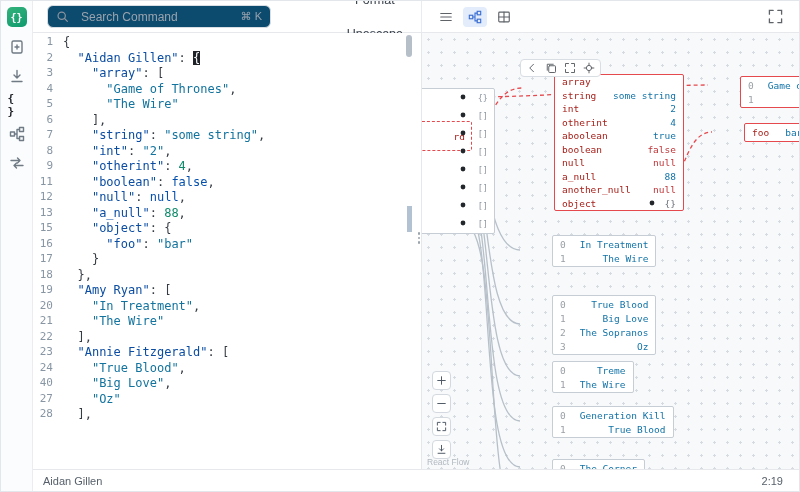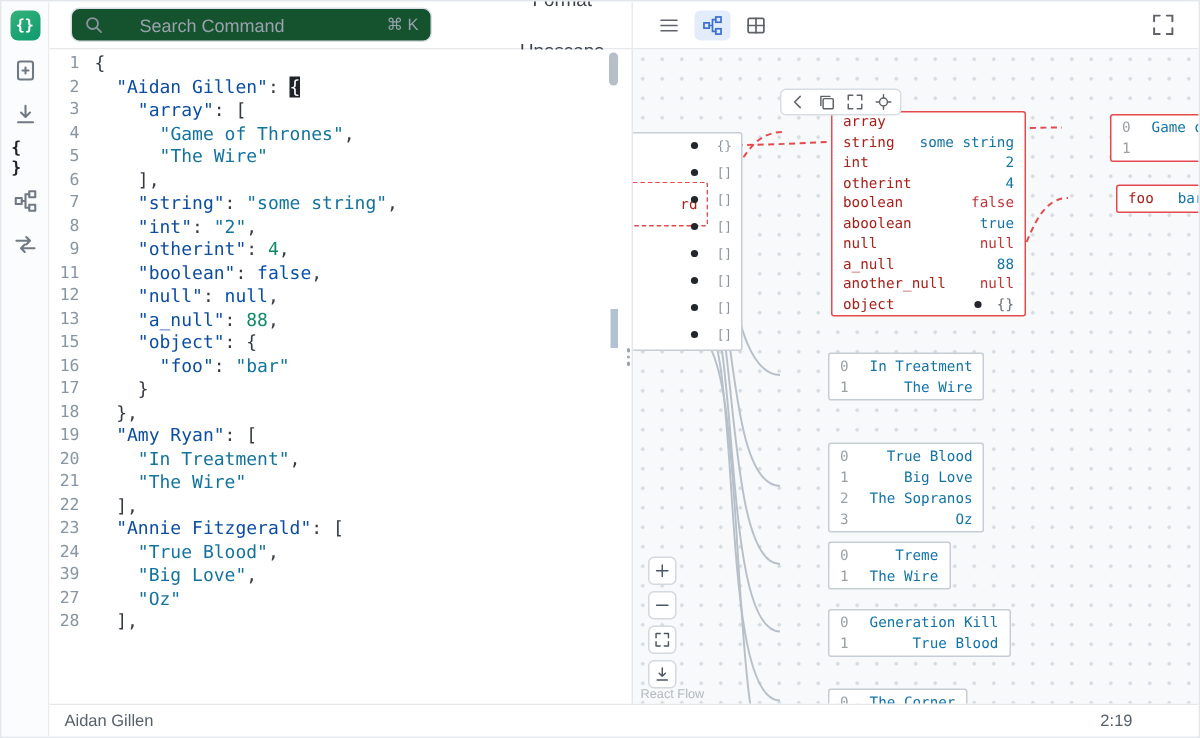--- a/index.html
+++ b/index.html
@@ -11,21 +11,21 @@
   .logo { width:20px; height:20px; border-radius:5px; background:linear-gradient(150deg,#34b27b,#0e9a6e); color:#fff; font:bold 10px "DejaVu Sans Mono",monospace; display:flex; align-items:center; justify-content:center; }
   .rail-btn { width:18px; height:18px; display:flex; align-items:center; justify-content:center; cursor:pointer; }
   .rail-btn svg { stroke:#6f7a85; fill:none; stroke-width:1.4; stroke-linecap:round; stroke-linejoin:round; }
   .rail-btn.active { color:#1f2328; font:bold 11px "DejaVu Sans Mono",monospace; }
 
   #main { flex:1; display:flex; flex-direction:column; min-width:0; }
 
   
   #topbar { height:32px; border-bottom:1px solid #e6e8eb; display:flex; align-items:center; flex:none; background:#fff; }
   .tb-left { width:388px; display:flex; align-items:center; flex:none; }
-  .search { margin-left:14px; width:241px; height:23px; border:1px solid #d9dee4; border-radius:6px; background:#14532d; display:flex; align-items:center; padding:0 8px; gap:24px; }
+  .search { margin-left:14px; width:224px; height:23px; border:1px solid #d9dee4; border-radius:6px; background:#0c4a6e; display:flex; align-items:center; padding:0 8px; gap:12px; }
   .search-ph { color:#9aa3ad; font-size:12px; flex:1; }
   .search-kbd { color:#98a2ad; font-size:11px; }
   .tb-btn { background:none; border:none; font-size:12.5px; color:#39414b; cursor:pointer; font-family:inherit; }
   .tb-group { margin-left:auto; display:flex; gap:20px; padding-right:18px;flex-direction:column; }
   .tb-right { flex:1; display:flex; align-items:center; border-left:1px solid #e9ebee; height:100%; }
   .toggles { display:flex; gap:5px; padding-left:12px; align-items:center; }
   .toggle { width:24px; height:20px; border:none; background:none; border-radius:4px; display:flex; align-items:center; justify-content:center; cursor:pointer; }
   .toggle svg { stroke:#5f6368; fill:none; stroke-width:1.3; stroke-linecap:round; }
   .toggle.active { background:#e3ecfb; }
   .toggle.active svg { stroke:#3b6fd4; }
@@ -79,21 +79,21 @@
   #tooltip { position:absolute; left:162px; top:44px; z-index:6; background:#50555c; color:#f4f5f6; font-size:9px; padding:3px 7px; border-radius:3px; white-space:nowrap; }
 
   #zoom-controls { position:absolute; left:10px; top:338px; z-index:5; display:flex; flex-direction:column; gap:4px; }
   .zbtn { width:19px; height:19px; background:#fff; border:1px solid #d3d9de; border-radius:4px; display:flex; align-items:center; justify-content:center; cursor:pointer; padding:0; }
   .zbtn svg { stroke:#4b5563; fill:none; stroke-width:1.4; stroke-linecap:round; stroke-linejoin:round; }
   #attribution { position:absolute; left:5px; top:424px; font-size:8.5px; color:#b1b8bf; z-index:5; }
 
   
   #statusbar { height:22px; border-top:1px solid #e6e8eb; display:flex; align-items:center; font-size:11px; color:#57606a; flex:none; background:#fff; }
   #status-path { padding-left:10px; }
-  #status-cursor { margin-left:auto; padding-right:44px; }
+  #status-cursor { margin-left:auto; padding-right:16px; }
 </style>
 </head>
 <body>
 
 <div id="app">
 
   <div id="rail">
     <div class="logo">{}</div>
     <div class="rail-btn">
       <svg width="16" height="16" viewBox="0 0 16 16">
@@ -187,21 +187,21 @@
             <div class="cl"><span class="ln">15</span><span class="code"><span class="tk-p">    </span><span class="tk-k">"object"</span><span class="tk-p">: {</span></span></div>
             <div class="cl"><span class="ln">16</span><span class="code"><span class="tk-p">      </span><span class="tk-k">"foo"</span><span class="tk-p">: </span><span class="tk-s">"bar"</span></span></div>
             <div class="cl"><span class="ln">17</span><span class="code"><span class="tk-p">    }</span></span></div>
             <div class="cl"><span class="ln">18</span><span class="code"><span class="tk-p">  },</span></span></div>
             <div class="cl"><span class="ln">19</span><span class="code"><span class="tk-p">  </span><span class="tk-k">"Amy Ryan"</span><span class="tk-p">: [</span></span></div>
             <div class="cl"><span class="ln">20</span><span class="code"><span class="tk-p">    </span><span class="tk-s">"In Treatment"</span><span class="tk-p">,</span></span></div>
             <div class="cl"><span class="ln">21</span><span class="code"><span class="tk-p">    </span><span class="tk-s">"The Wire"</span></span></div>
             <div class="cl"><span class="ln">22</span><span class="code"><span class="tk-p">  ],</span></span></div>
             <div class="cl"><span class="ln">23</span><span class="code"><span class="tk-p">  </span><span class="tk-k">"Annie Fitzgerald"</span><span class="tk-p">: [</span></span></div>
             <div class="cl"><span class="ln">24</span><span class="code"><span class="tk-p">    </span><span class="tk-s">"True Blood"</span><span class="tk-p">,</span></span></div>
-            <div class="cl"><span class="ln">39</span><span class="code"><span class="tk-p">    </span><span class="tk-s">"Big Love"</span><span class="tk-p">,</span></span></div>
+            <div class="cl"><span class="ln">40</span><span class="code"><span class="tk-p">    </span><span class="tk-s">"Big Love"</span><span class="tk-p">,</span></span></div>
             <div class="cl"><span class="ln">27</span><span class="code"><span class="tk-p">    </span><span class="tk-s">"Oz"</span></span></div>
             <div class="cl"><span class="ln">28</span><span class="code"><span class="tk-p">  ],</span></span></div>
           </div>
         <div id="scroll-thumb"></div>
         <div id="ruler-mark"></div>
       </div>
 
       <div id="v-divider">
         <div id="drag-handle">
           <i></i>
@@ -266,26 +266,26 @@
             </div>
             <div class="krow">
               <span class="key">int</span>
               <span class="v-number">2</span>
             </div>
             <div class="krow">
               <span class="key">otherint</span>
               <span class="v-number">4</span>
             </div>
             <div class="krow">
+              <span class="key">aboolean</span>
+              <span class="v-string">true</span>
+            </div>
+            <div class="krow">
               <span class="key">boolean</span>
               <span class="v-false">false</span>
-            </div>
-            <div class="krow">
-              <span class="key">aboolean</span>
-              <span class="v-string">true</span>
             </div>
             <div class="krow">
               <span class="key">null</span>
               <span class="v-null">null</span>
             </div>
             <div class="krow">
               <span class="key">a_null</span>
               <span class="v-number">88</span>
             </div>
             <div class="krow">

